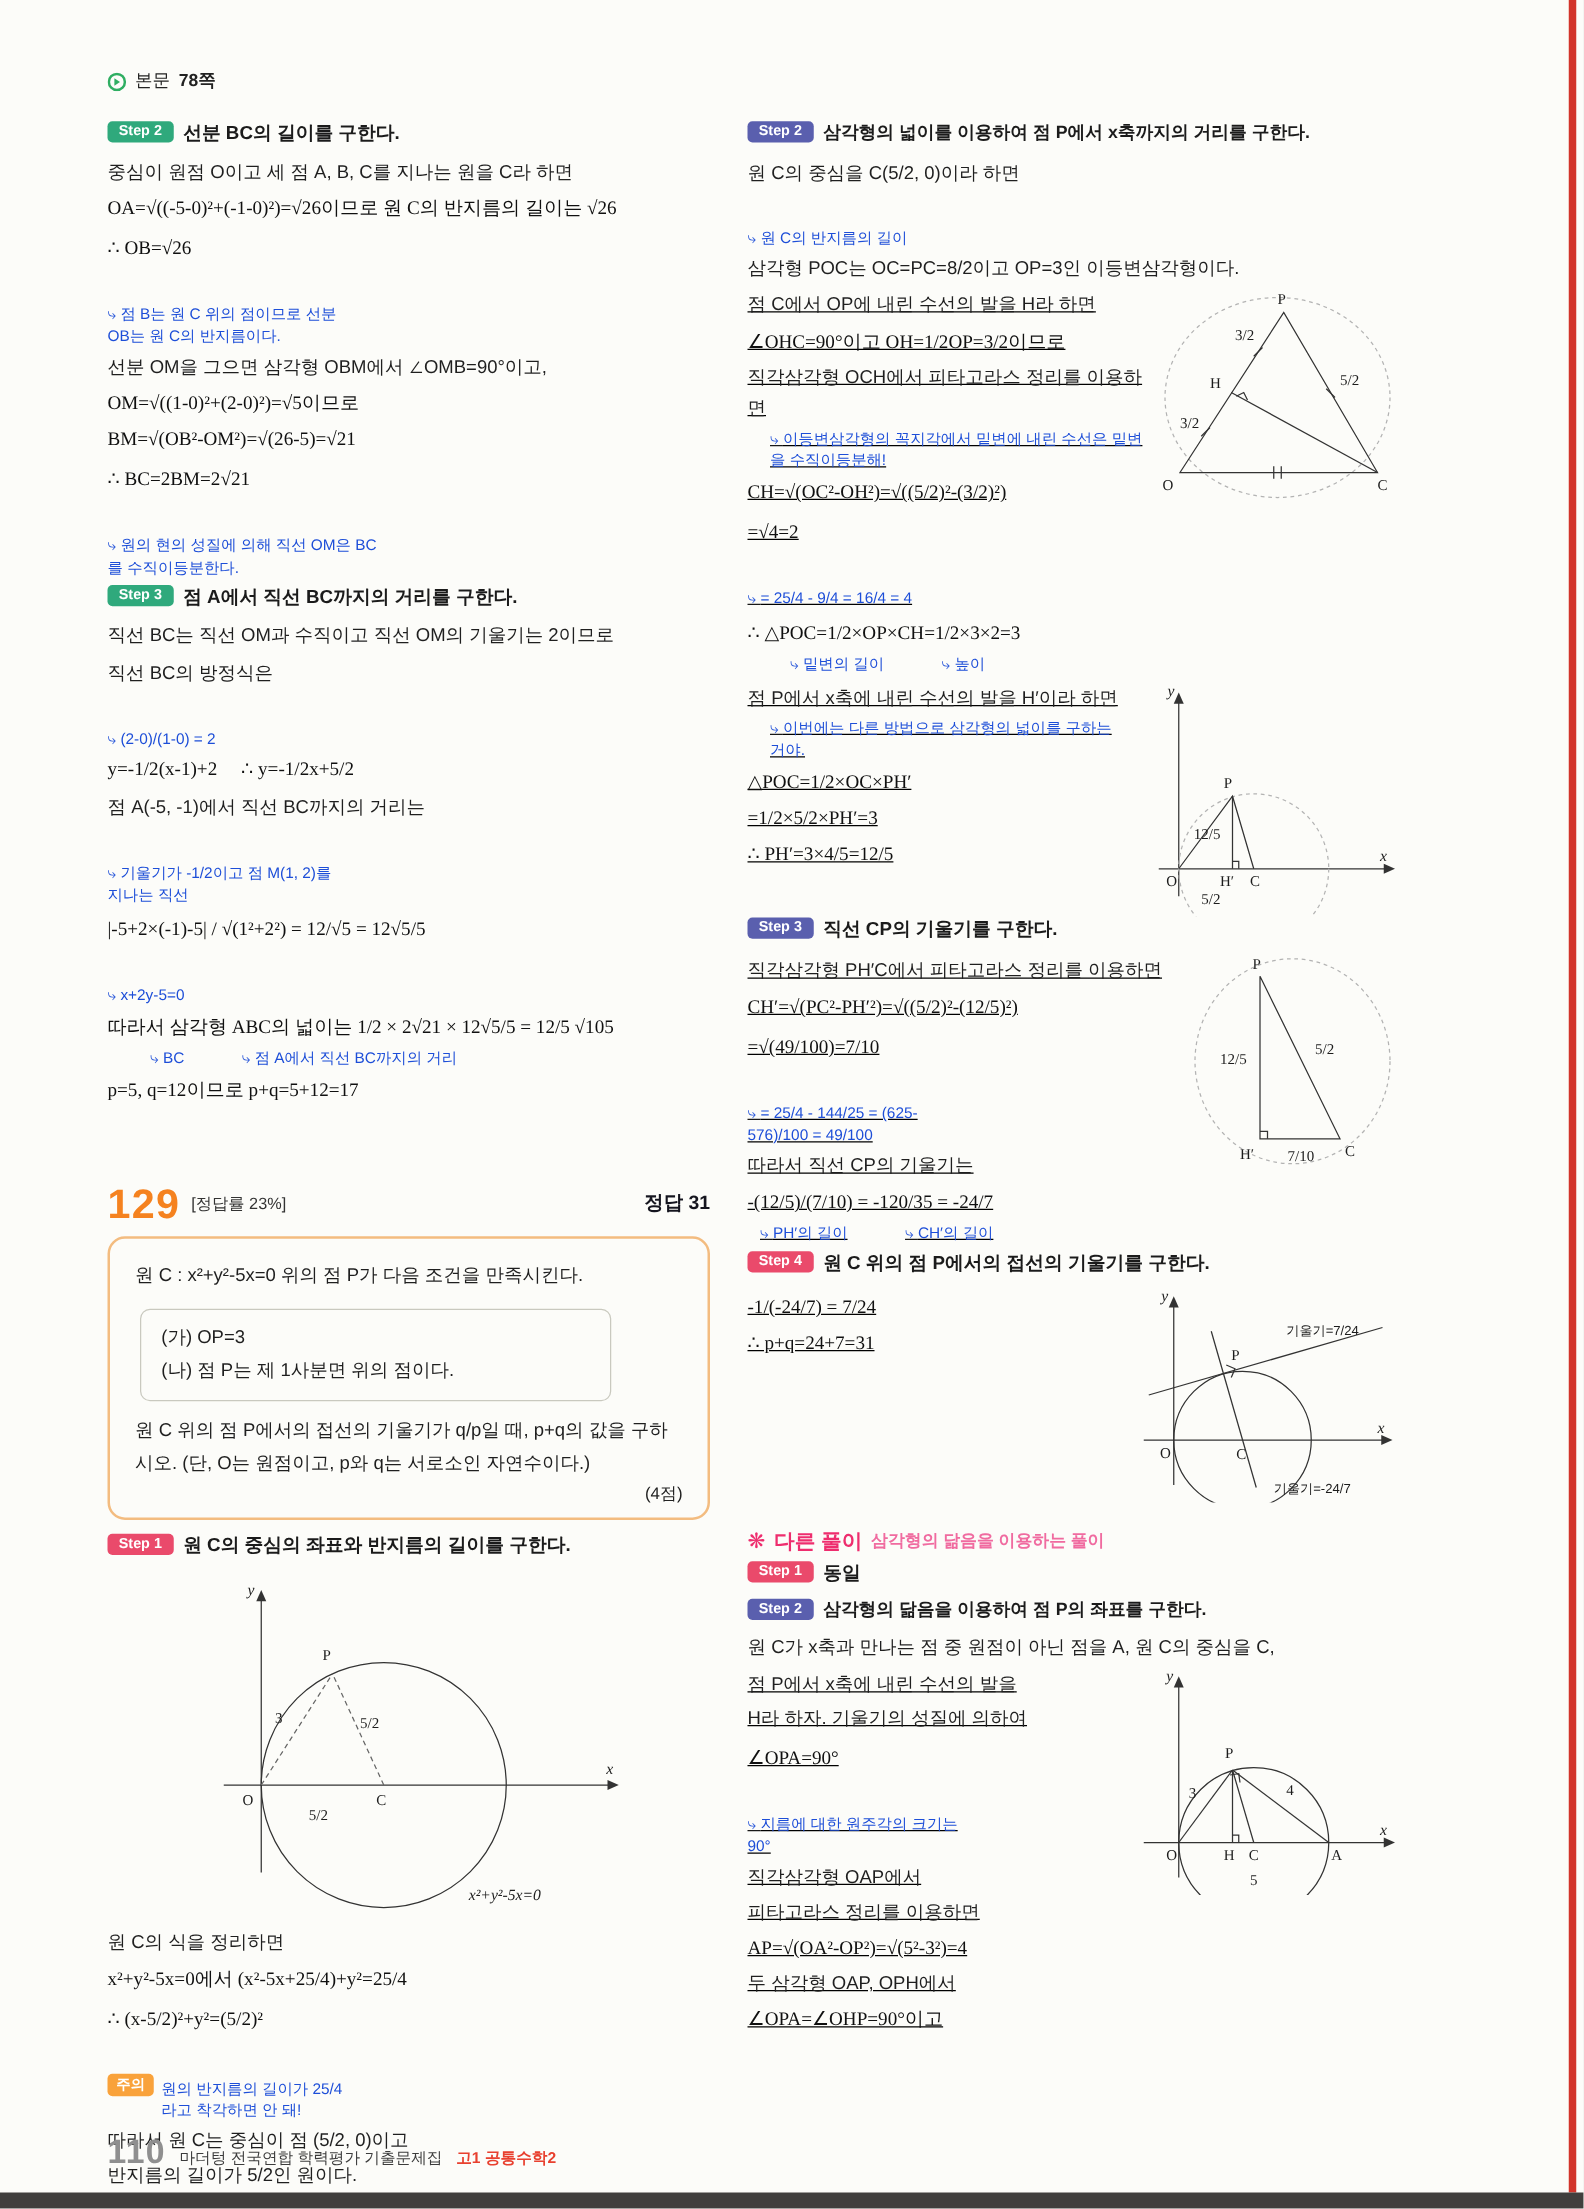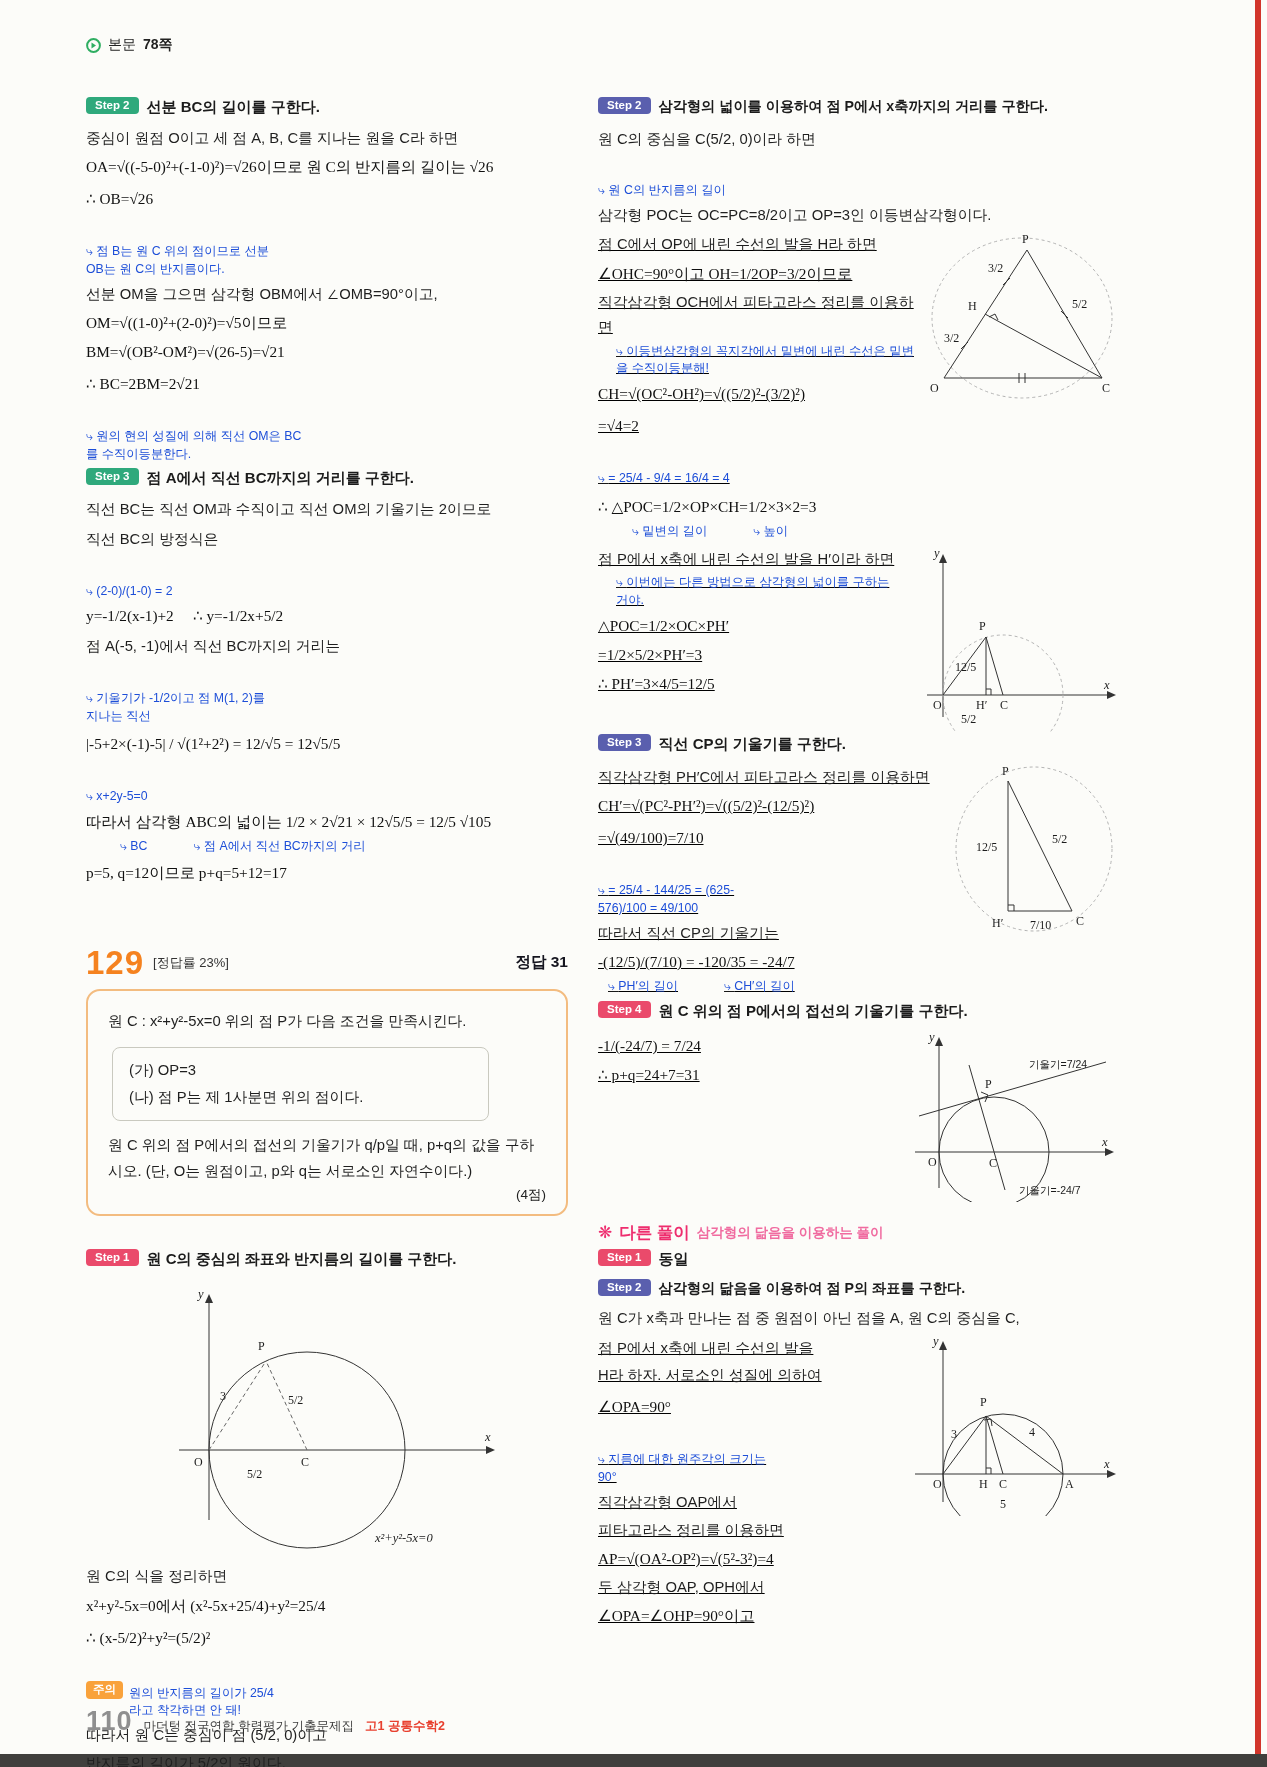--- a/index.html
+++ b/index.html
@@ -2,21 +2,21 @@
 <html><head>
 <meta charset="utf-8">
 <style>
   * { margin:0; padding:0; box-sizing:border-box; }
   html,body { background:#e9e9e5; }
   body { font-family:"Liberation Sans", sans-serif; }
   .sheet { position:relative; width:1267px; height:1767px; background:#fcfcf9; overflow:hidden; margin:0 auto; }
   .redbar { position:absolute; right:6px; top:0; bottom:13px; width:6px; background:#d2352b; }
   .botbar { position:absolute; left:0; right:0; bottom:0; height:13px; background:#403f3d; }
 
-  .pagehead { position:absolute; top:36px; left:86px; display:flex; align-items:center; gap:7px; font-size:14px; color:#222;justify-content:flex-end; }
+  .pagehead { position:absolute; top:56px; left:86px; display:flex; align-items:center; gap:7px; font-size:14px; color:#222;justify-content:flex-end; }
   .pagehead .bold { font-weight:700; }
 
   .columns { position:absolute; top:94px; left:86px; display:flex; gap:30px; }
   .colL { width:482px; }
   .colR { width:518px; }
 
   .step-row { display:flex; align-items:flex-start; gap:8px; margin:0 0 8px; }
   .colL > .step-row:first-child, .colR > .step-row:first-child { margin-top:2px; }
   .badge { flex:none; font-size:11.5px; font-weight:700; color:#fff; padding:2px 9px 3px; border-radius:4px; margin-top:1px; white-space:nowrap; }
   .badge.g { background:#2fa97c; }
@@ -34,21 +34,21 @@
   .lineflex .an { padding-top:4px; }
   .anrow { display:flex; gap:46px; margin:0 0 4px 34px; }
   .flexrow { display:flex; gap:6px; align-items:flex-start;text-decoration:underline; }
   .grow { flex:1 1 auto; min-width:0; }
   .fig { flex:none; }
 
   .prob-head { display:flex; align-items:center; gap:9px; margin:60px 0 10px; }
   .prob-num { color:#f5821f; font-size:33px; font-weight:800; line-height:1; letter-spacing:1px; }
   .prob-rate { font-size:13px; color:#333; }
   .prob-ans { margin-left:auto; font-size:15.5px; font-weight:800; color:#15151f; }
-  .prob-box { border:2px solid #f3bc80; border-radius:14px; padding:16px 20px 10px; margin-bottom:32px; }
+  .prob-box { border:2px solid #f3bc80; border-radius:14px; padding:16px 20px 10px; margin-bottom:10px; }
   .cond-box { border:1px solid #c9c9bf; border-radius:8px; padding:8px 16px; margin:12px 4px; width:86%; }
   .points { text-align:right; font-size:13.5px; color:#222; margin-top:2px; }
 
   .figwrap { display:flex; justify-content:center; margin:10px 0 6px; }
   .warn { display:flex; gap:6px; align-items:flex-start; padding-top:3px; }
   .warn-badge { flex:none; background:#f9a23b; color:#fff; font-size:11.5px; font-weight:700; padding:1px 7px 2px; border-radius:4px; }
 
   .alt-row { display:flex; align-items:center; gap:7px; margin:20px 0 4px; }
   .alt-icon { color:#ee2d6e; font-size:17px; line-height:1; }
   .alt-title { color:#ee2d6e; font-weight:800; font-size:16.5px; }
@@ -348,21 +348,21 @@
       </div>
       <div class="step-row">
         <span class="badge v">Step 2</span>
         <span class="step-title sm">삼각형의 닮음을 이용하여 점 P의 좌표를 구한다.</span>
       </div>
       <p class="t">원 C가 x축과 만나는 점 중 원점이 아닌 점을 A, 원 C의 중심을 C,</p>
 
       <div class="flexrow">
         <div class="grow">
           <p class="t">점 P에서 x축에 내린 수선의 발을</p>
-          <p class="t">H라 하자. 서로소인 성질에 의하여</p>
+          <p class="t">H라 하자. 기울기의 성질에 의하여</p>
           <div class="lineflex">
             <span class="m">∠OPA=90°</span>
             <span class="an arrow" style="max-width:170px">지름에 대한 원주각의 크기는 90°</span>
           </div>
           <p class="t">직각삼각형 OAP에서</p>
           <p class="t">피타고라스 정리를 이용하면</p>
           <p class="m">AP=√(OA²-OP²)=√(5²-3²)=4</p>
           <p class="t">두 삼각형 OAP, OPH에서</p>
           <p class="m">∠OPA=∠OHP=90°이고</p>
         </div>

